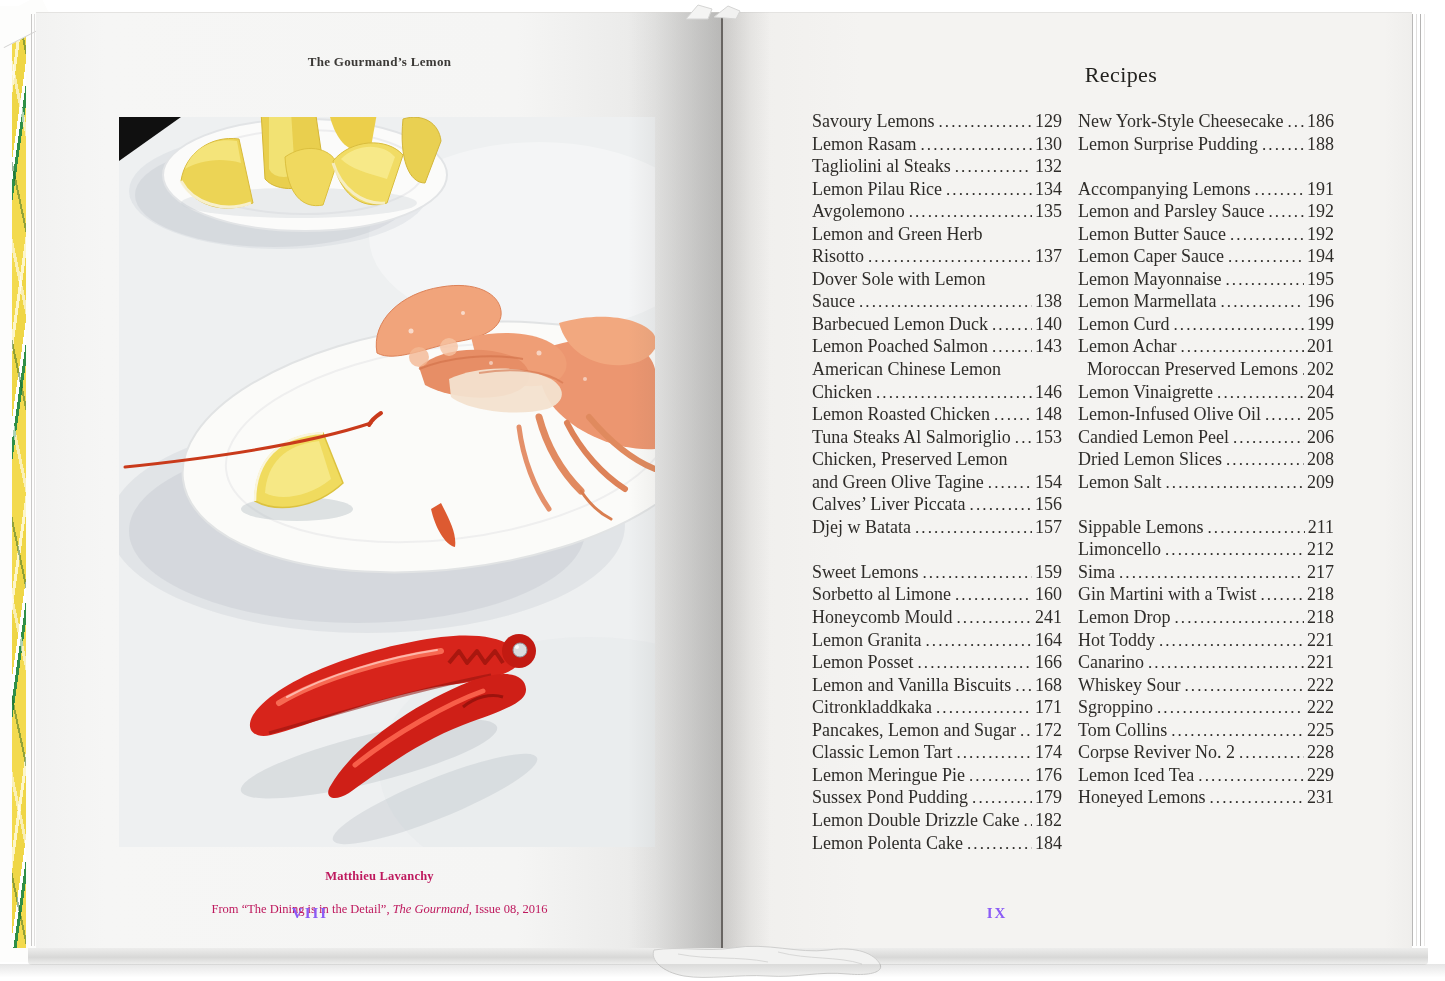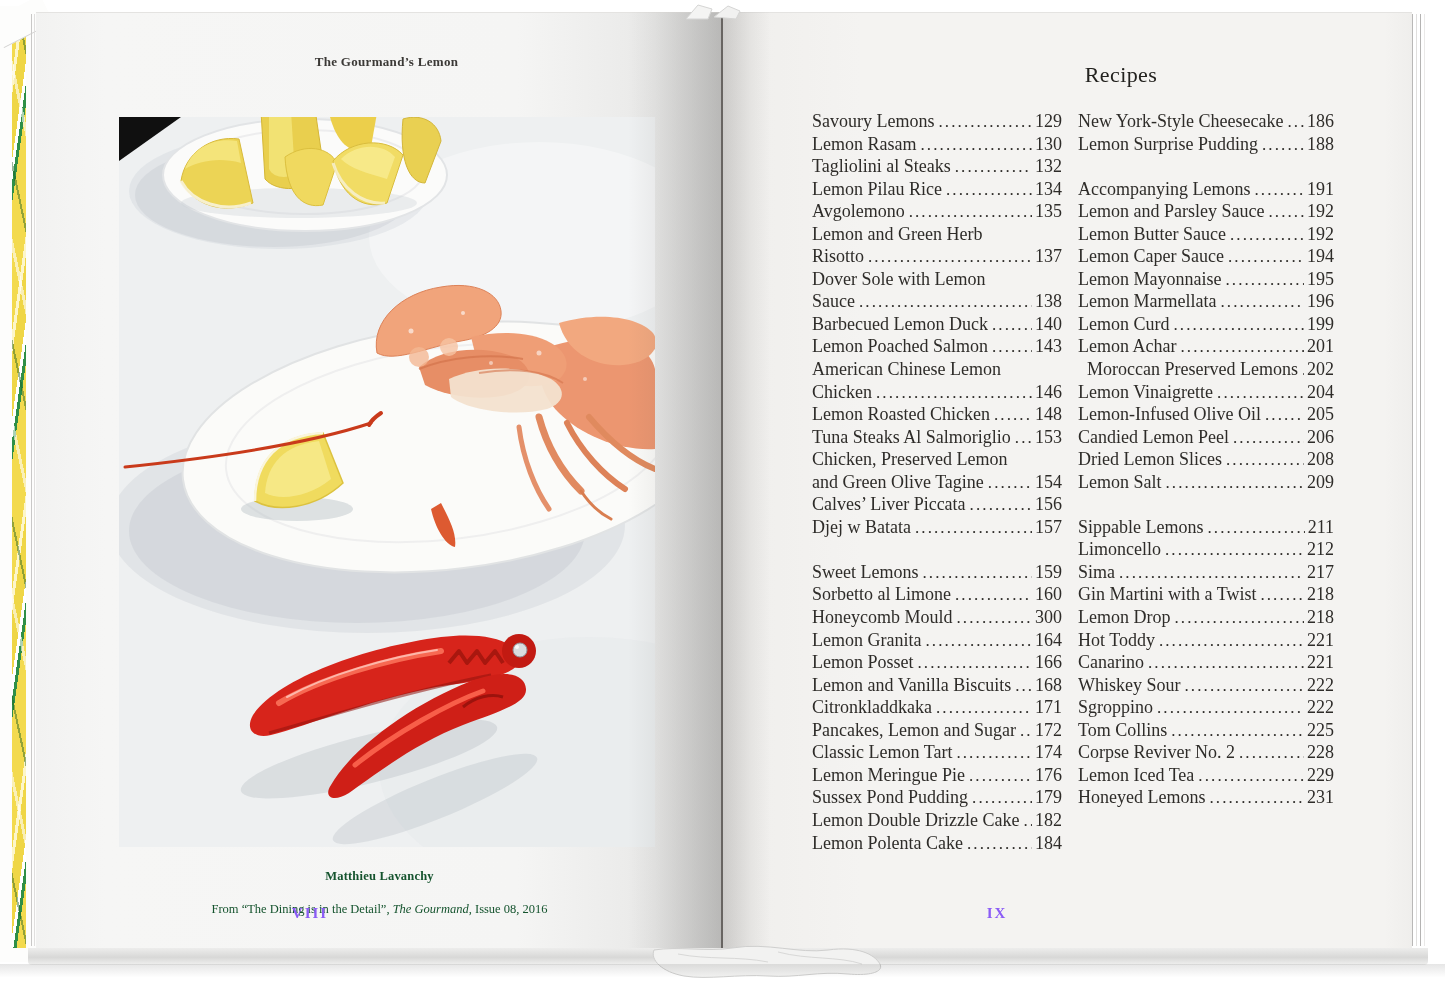--- a/index.html
+++ b/index.html
@@ -22,23 +22,23 @@
   .edge-hairline{position:absolute;top:14px;height:932px;width:1px;}
   .hl1{left:31px;background:#c9c8c7;} .hl2{left:34px;background:#e0dfde;}
   
   .r1{left:1412px;background:#b9b8b7;} .r2{left:1416px;background:#e0dfde;} .r3{left:1420px;background:#b4b3b2;} .r4{left:1424px;background:#eae9e8;}
   
   .book-bottom{position:absolute;left:28px;top:948px;width:1400px;height:17px;background:linear-gradient(#ededec,#d8d8d7 55%,#f0f0ef);border-radius:0 0 4px 4px;}
   .floor-shadow{position:absolute;left:0;top:964px;width:1445px;height:16px;background:linear-gradient(rgba(60,60,60,.13),rgba(60,60,60,0) 85%);}
   .ribbon{position:absolute;left:648px;top:942px;width:240px;height:40px;}
   .spine-top{position:absolute;left:678px;top:1px;width:72px;height:20px;}
   
-  .lp-header{position:absolute;left:36px;top:54px;width:687px;text-align:center;font-size:13px;font-weight:bold;letter-spacing:.3px;color:#3b3936;margin-left:7px;}
+  .lp-header{position:absolute;left:36px;top:54px;width:687px;text-align:center;font-size:13px;font-weight:bold;letter-spacing:.3px;color:#3b3936;}
   .photo{position:absolute;left:119px;top:117px;width:536px;height:730px;}
-  .caption{position:absolute;left:36px;top:869px;width:687px;text-align:center;color:#14532d;}
+  .caption{position:absolute;left:36px;top:869px;width:687px;text-align:center;color:#be185d;}
   .caption .c1{font-size:12.5px;font-weight:bold;letter-spacing:.2px;}
   .caption .c2{font-size:12.5px;margin-top:18px;}
   .caption .it{font-style:italic;}
   .folio{position:absolute;width:548px;text-align:center;top:905px;font-size:15px;font-weight:bold;letter-spacing:2px;color:#8b5cf6;}
   .folio-left{left:36px;} .folio-right{left:723px;}
   
   .rp-title{position:absolute;left:723px;top:62px;width:796px;text-align:center;font-size:22px;font-weight:normal;letter-spacing:.4px;color:#23221f;}
   .toc-col{position:absolute;top:110px;color:#2e2c29;font-size:18px;line-height:22.55px;}
   .toc-col-0{left:812px;width:250px;}
   .toc-col-1{left:1078px;width:256px;}
@@ -261,21 +261,21 @@
         <span class="toc-page">159</span>
       </div>
       <div class="toc-row">
         <span class="toc-label">Sorbetto al Limone</span>
         <span class="toc-leader"></span>
         <span class="toc-page">160</span>
       </div>
       <div class="toc-row">
         <span class="toc-label">Honeycomb Mould</span>
         <span class="toc-leader"></span>
-        <span class="toc-page">300</span>
+        <span class="toc-page">241</span>
       </div>
       <div class="toc-row">
         <span class="toc-label">Lemon Granita</span>
         <span class="toc-leader"></span>
         <span class="toc-page">164</span>
       </div>
       <div class="toc-row">
         <span class="toc-label">Lemon Posset</span>
         <span class="toc-leader"></span>
         <span class="toc-page">166</span>

